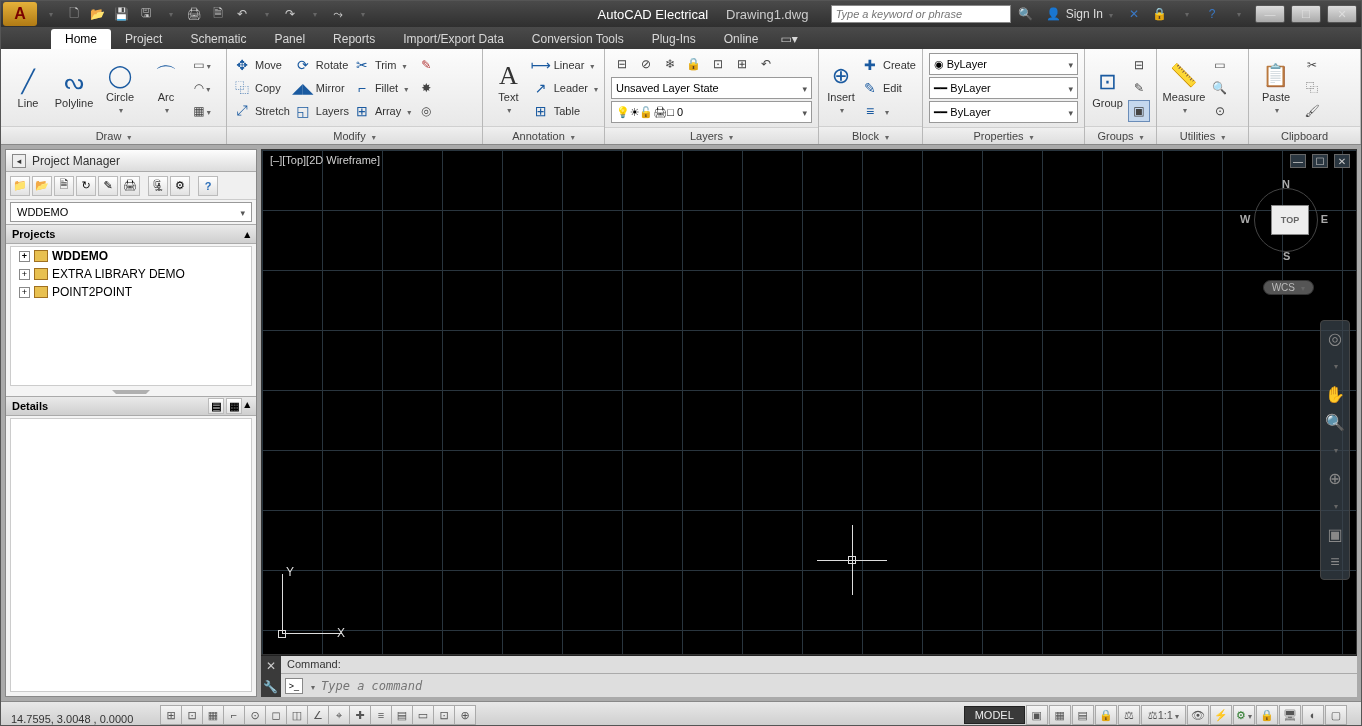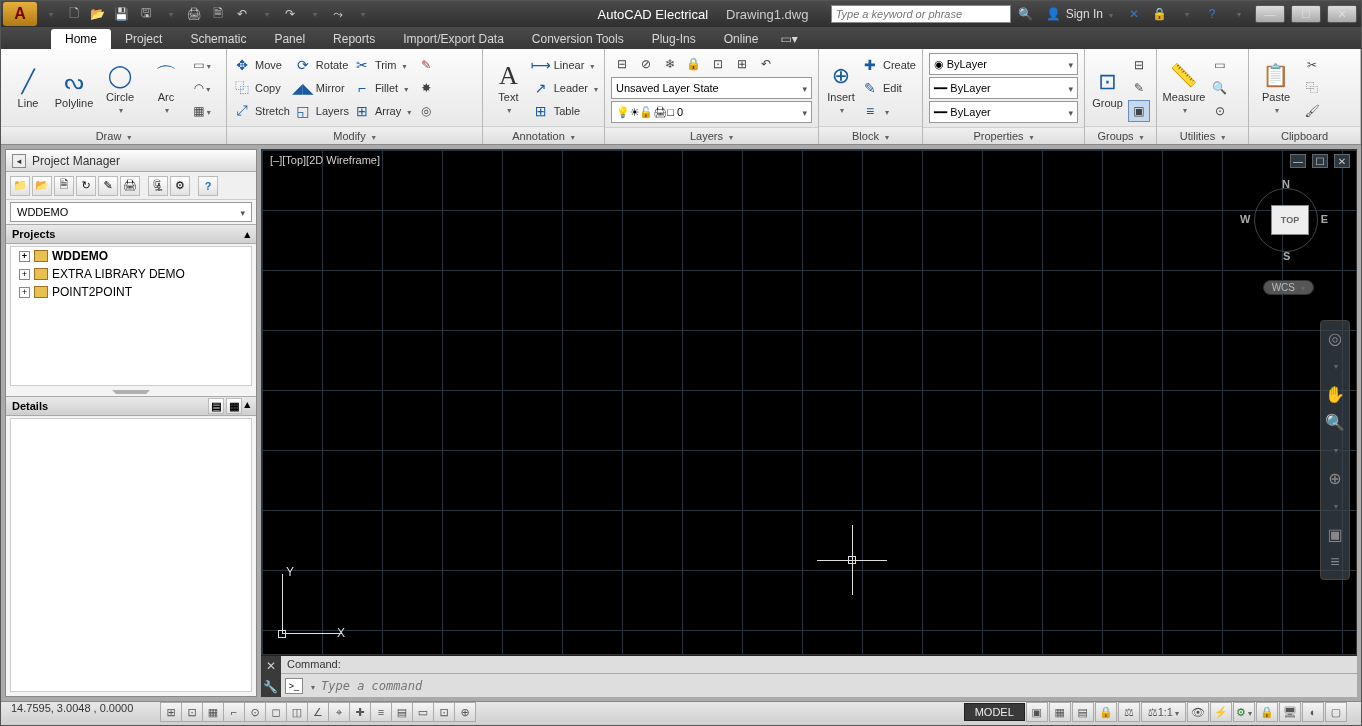--- a/index.html
+++ b/index.html
@@ -88,21 +88,21 @@
 
 .cmdline { height:42px; background:#3a3a3a; border-top:1px solid #222; display:flex; }
 .cmd-left { width:20px; display:flex;flex-direction:column;align-items:center;justify-content:space-around;color:#ccc;}
 .cmd-body { flex:1; display:flex;flex-direction:column; }
 .cmd-hist { height:18px; background:#dedede; font-size:11px;color:#333;padding:2px 6px;border-bottom:1px solid #aaa; }
 .cmd-input-row { flex:1; background:#dedede; display:flex;align-items:center;padding:0 4px;gap:6px; }
 .cmd-prompt-ic { width:18px;height:16px;border:1px solid #888;background:#fff;display:flex;align-items:center;justify-content:center;font-size:9px;}
 .cmd-input { flex:1;border:none;background:transparent;font-family:monospace;font-style:italic;color:#777;font-size:12px;outline:none;}
 
 
-.status { height:24px; background:linear-gradient(#e8e8e8,#cfcfcf); border-top:1px solid #888; display:flex;align-items:flex-start;font-size:11px;color:#333; }
+.status { height:24px; background:linear-gradient(#e8e8e8,#cfcfcf); border-top:1px solid #888; display:flex;align-items:flex-end;font-size:11px;color:#333; }
 .status-coords { padding:0 10px; min-width:160px; }
 .status-btns { display:flex; gap:0; }
 .sb-btn { width:22px;height:20px;border:1px solid #aaa;background:linear-gradient(#f5f5f5,#d8d8d8);display:flex;align-items:center;justify-content:center;cursor:pointer;font-size:11px;color:#555;margin-left:-1px;}
 .status-right { margin-left:auto; display:flex;align-items:center;gap:2px;padding-right:14px;}
 .model-tab { background:#3a3a3a;color:#eee;padding:2px 10px;font-size:11px;border:1px solid #222;}
 
 .chev::after{content:"▾";font-size:8px;color:#666;margin-left:2px;}
 </style>
 </head>
 <body>

